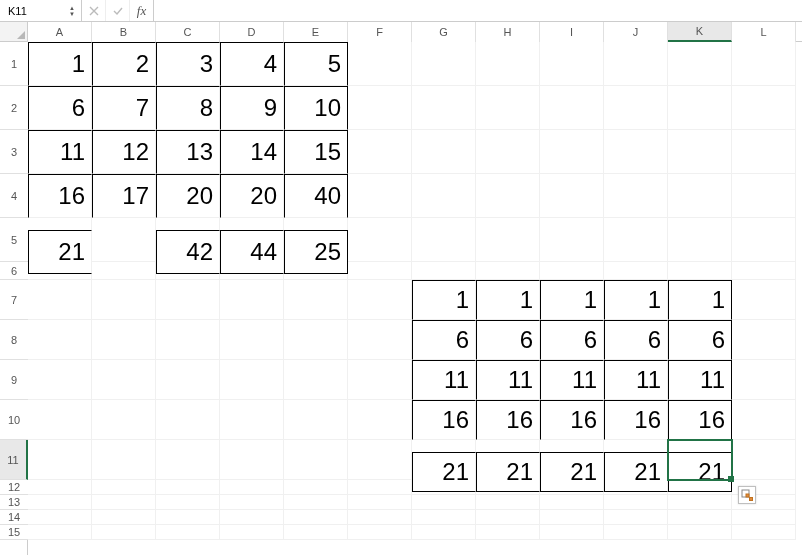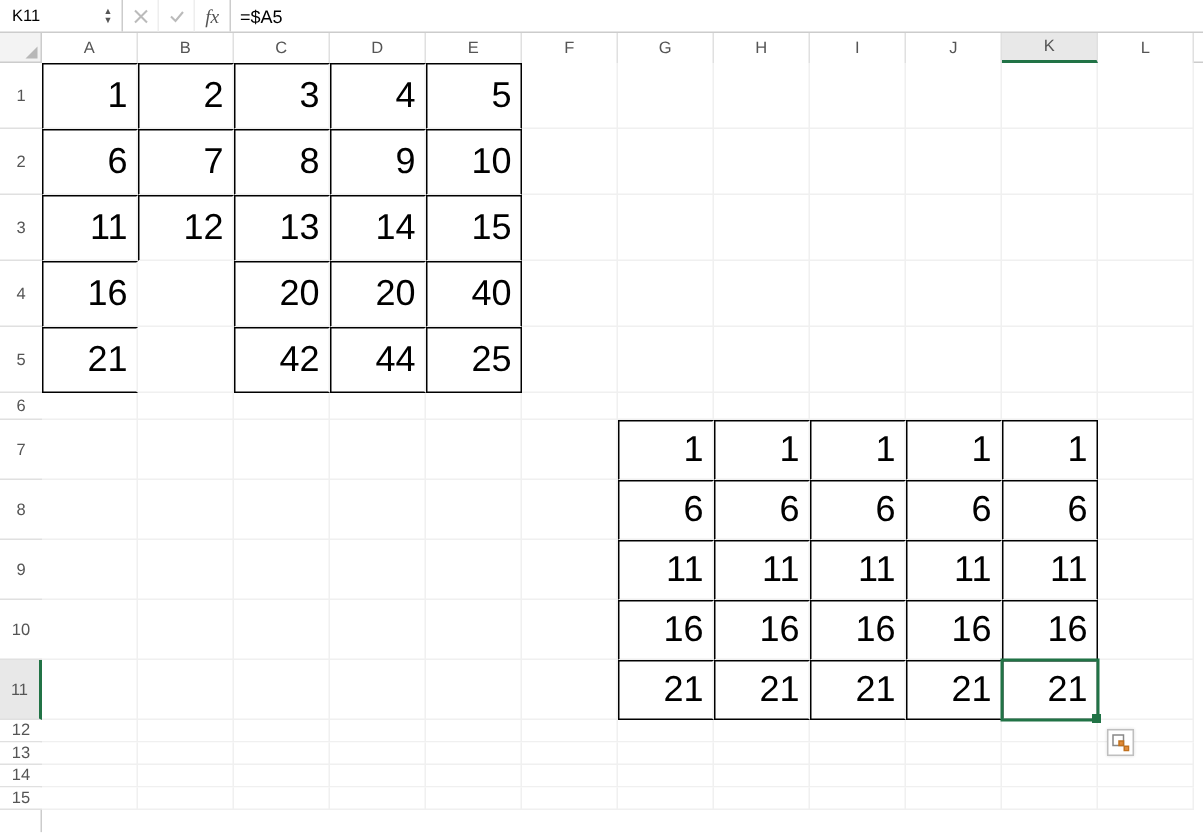--- a/index.html
+++ b/index.html
@@ -157,21 +157,21 @@
     align-items: center;
     justify-content: flex-end;
     padding: 0 6px;
     font-size: 24px;
     font-weight: 400;
     font-family: Arial, sans-serif;
     background: #fff;
   }
   
   .btop    { border-top: 1px solid #000 !important; }
-  .bbot    { border-bottom: 1px solid #000 !important; }
+  .bbot    { border-bottom: 1px solid #000 !important; margin-top: 12px; }
   .bleft   { border-left: 1px solid #000 !important; }
   .bright  { border-right: 1px solid #000 !important; }
   .active-cell {
     outline: 2px solid #217346;
     outline-offset: -1px;
     z-index: 3;
   }
   .fill-handle {
     position: absolute;
     width: 6px; height: 6px;
@@ -210,21 +210,20 @@
       </svg>
   </div>
   <div class="fb-btn" title="Enter">
     <svg viewBox="0 0 10 10">
         <path d="M1 5 L4 8 L9 2" stroke="#bbb" stroke-width="1.4" fill="none"></path>
       </svg>
   </div>
   <div class="fb-btn fx">
     <span>fx</span>
   </div>
-  <input class="formula-input" value="=$A5" style="">
 </div>
 
 <div class="sheet">
   <div class="corner"></div>
   <div class="col-headers" id="col-headers">
       <div class="col-h" style="width: 64px;">A</div>
       <div class="col-h" style="width: 64px;">B</div>
       <div class="col-h" style="width: 64px;">C</div>
       <div class="col-h" style="width: 64px;">D</div>
       <div class="col-h" style="width: 64px;">E</div>
@@ -475,20 +474,23 @@
       </div>
       <div class="cell btop bleft " style="left: 192px; top: 88px; width: 64px; height: 44px;">
         <span>14</span>
       </div>
       <div class="cell btop bleft bright " style="left: 256px; top: 88px; width: 64px; height: 44px;">
         <span>15</span>
       </div>
       <div class="cell btop bleft " style="left: 0px; top: 132px; width: 64px; height: 44px;">
         <span>16</span>
       </div>
+      <div class="cell btop bleft " style="left: 64px; top: 132px; width: 64px; height: 44px;">
+        <span>17</span>
+      </div>
       <div class="cell btop bleft " style="left: 128px; top: 132px; width: 64px; height: 44px;">
         <span>20</span>
       </div>
       <div class="cell btop bleft " style="left: 192px; top: 132px; width: 64px; height: 44px;">
         <span>20</span>
       </div>
       <div class="cell btop bleft bright " style="left: 256px; top: 132px; width: 64px; height: 44px;">
         <span>40</span>
       </div>
       <div class="cell btop bleft bbot " style="left: 0px; top: 176px; width: 64px; height: 44px;">

